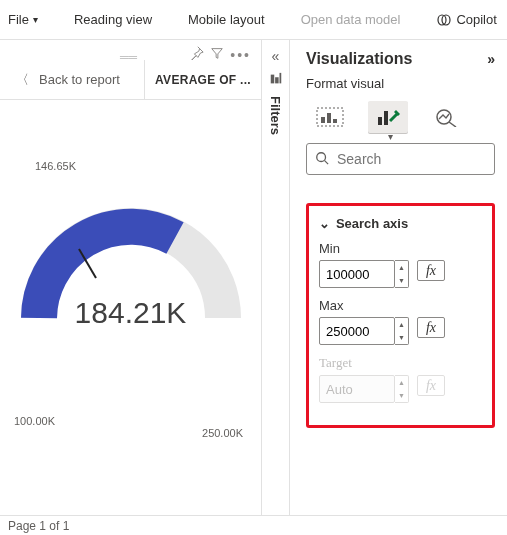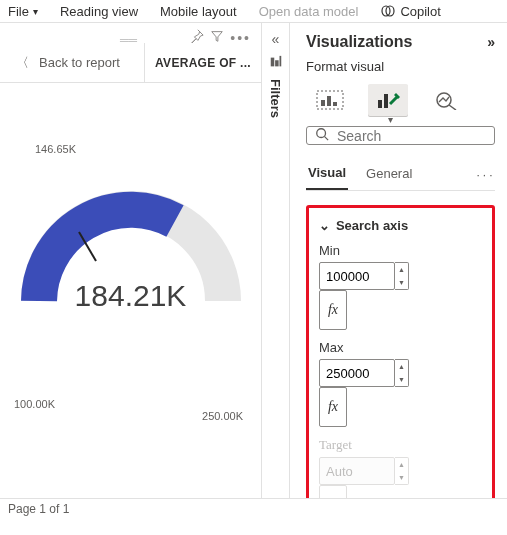--- a/index.html
+++ b/index.html
@@ -1,18 +1,18 @@
 <!DOCTYPE html>
 <html><head>
 <meta charset="utf-8">
 <style>
   * { box-sizing: border-box; margin: 0; padding: 0; font-family: "Segoe UI", -apple-system, sans-serif; }
   body { width: 507px; height: 535px; overflow: hidden; color: #323130; font-size: 13px; background: #fff; }
 
-  .top-menu { height: 23px; display: flex; align-items: center; padding: 0 8px; gap: 22px; border-bottom: 1px solid #e1e1e1; }
+  .top-menu { height: 40px; display: flex; align-items: center; padding: 0 8px; gap: 36px; border-bottom: 1px solid #e1e1e1; }
   .top-menu .item { display: flex; align-items: center; gap: 4px; color: #323130; cursor: pointer; }
   .top-menu .disabled { color: #a6a6a6; cursor: default; }
   .chev { font-size: 10px; }
 
   .main-row { display: flex; height: 475px; }
   .canvas-pane { width: 262px; border-right: 1px solid #e1e1e1; display: flex; flex-direction: column; position: relative; }
   .canvas-header { height: 40px; border-bottom: 1px solid #e1e1e1; display: flex; align-items: center; }
   .canvas-header .back-area { flex: 1; display: flex; align-items: center; padding-left: 16px; gap: 10px; color: #605e5c; cursor: pointer; font-size: 13px; }
   .canvas-header .avg-box { height: 100%; border-left: 1px solid #e1e1e1; display: flex; align-items: center; padding: 0 10px; font-weight: 600; font-size: 12px; letter-spacing: .3px; color: #323130; }
   .visual-toolbar { position: absolute; top: 6px; right: 10px; display: flex; align-items: center; gap: 6px; color: #8a8886; font-size: 14px; }
@@ -46,25 +46,25 @@
   .search-box input { border:none; outline:none; flex:1; font-size:14px; background:transparent; }
   .viz-tabs { display:flex; align-items:center; gap:16px; border-bottom:1px solid #e1e1e1; }
   .viz-tabs .tab { padding:6px 2px 8px; font-size:13px; cursor:pointer; color:#605e5c; }
   .viz-tabs .tab.active { color:#323130; font-weight:600; border-bottom:2px solid #323130; }
   .viz-tabs .more { margin-left:auto; cursor:pointer; letter-spacing:2px; color:#605e5c; }
 
   .accordion { border:3px solid #e81123; border-radius:3px; padding:10px 10px 12px; margin-top:14px; }
   .acc-head { display:flex; align-items:center; gap:6px; font-size:13px; font-weight:600; margin-bottom:10px; cursor:pointer; }
   .field-row { margin-bottom:10px; }
   .field-row label { display:block; font-size:13px; color:#3a3a3a; margin-bottom:4px; }
-  .field-row .ctrl { display:flex; gap:0;flex-direction:column; }
+  .field-row .ctrl { display:flex; gap:8px; }
   .field-row input[type=text] { width:76px; height:28px; border:1px solid #8a8886; border-radius:2px; padding:0 6px; font-size:13px; }
   .spin-btns { width:14px; display:flex; flex-direction:column; border:1px solid #8a8886; border-left:none; border-radius:0 2px 2px 0; }
   .spin-btns span { flex:1; font-size:7px; display:flex; align-items:center; justify-content:center; cursor:pointer; color:#605e5c; }
-  .fx-btn { width:28px; height:40px; border:1px solid #8a8886; border-radius:2px; display:flex; align-items:center; justify-content:center; font-style:italic; cursor:pointer; font-family: "Times New Roman", serif; font-size:14px; }
+  .fx-btn { width:28px; height:21px; border:1px solid #8a8886; border-radius:2px; display:flex; align-items:center; justify-content:center; font-style:italic; cursor:pointer; font-family: "Times New Roman", serif; font-size:14px; }
   .target-block { margin-top:4px; opacity:.55; }
   .target-block label { color:#8a8886;font-family:Liberation Serif, serif; }
   .target-block input { color:#8a8886; border-color:#c8c6c4 !important; }
   .target-block .spin-btns, .target-block .fx-btn { border-color:#c8c6c4; color:#a6a6a6; pointer-events:none; }
 
   .footer { height:20px; border-top:1px solid #e1e1e1; display:flex; align-items:center; padding-left:8px; font-size:12px; color:#605e5c; }
 </style>
 </head>
 <body>
 
@@ -175,25 +175,20 @@
     <div class="search-box">
       <span>
         <svg width="14" height="14" viewBox="0 0 16 16">
             <circle cx="7" cy="7" r="5" fill="none" stroke="#605e5c" stroke-width="1.5"></circle>
             <line x1="11" y1="11" x2="15" y2="15" stroke="#605e5c" stroke-width="1.5"></line>
           </svg>
       </span>
       <input type="text" placeholder="Search" style="">
     </div>
 
-    <div class="viz-tabs">
-      <div class="tab active">Visual</div>
-      <div class="tab">General</div>
-      <div class="more">···</div>
-    </div>
 
     <div class="accordion">
       <div class="acc-head">
         <span>⌄</span>
         <span>Search axis</span>
       </div>
 
       <div class="field-row">
         <label>Min</label>
         <div class="ctrl">

